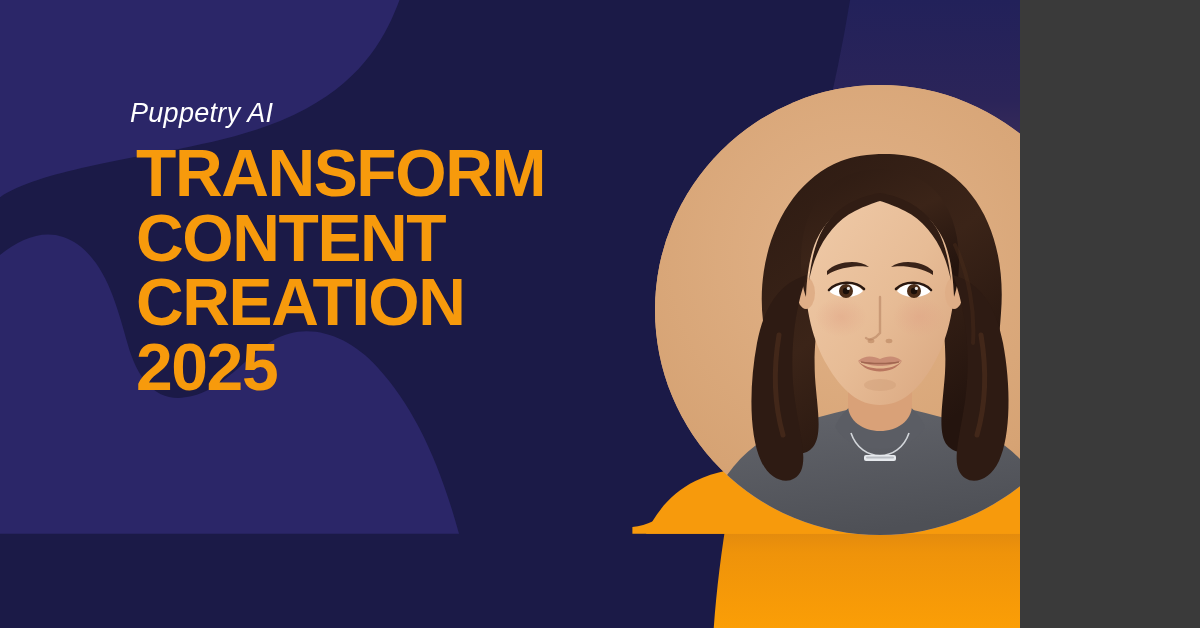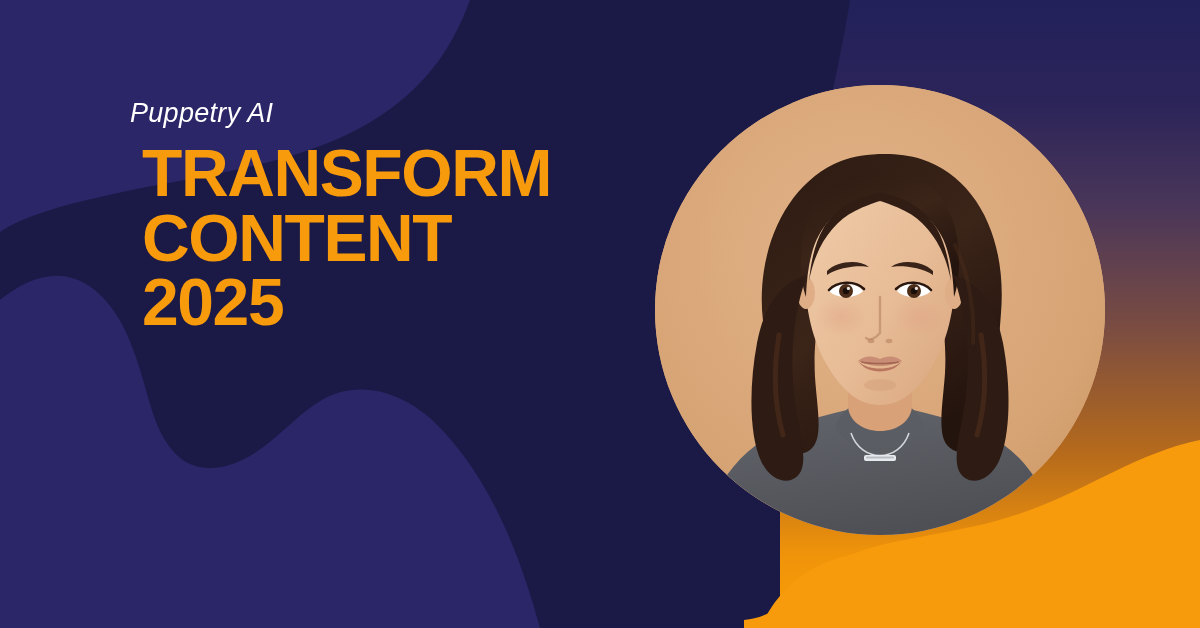--- a/index.html
+++ b/index.html
@@ -2,21 +2,21 @@
 <html><head>
 <meta charset="utf-8">
 <style>
   html, body {
     margin: 0;
     padding: 0;
     background: #3a3a3a;
   }
   #banner {
     position: relative;
-    width: 1200px;
+    width: 1020px;
     height: 628px;
     overflow: hidden;
     background: #1b1a47;
     font-family: "Liberation Sans", sans-serif;
   }
 
   
   .layer { position: absolute; inset: 0; }
 
   .grad-right {
@@ -76,21 +76,21 @@
     line-height: 1.02;
     margin: 0 0 6px 0;
     white-space: nowrap;
   }
   .headline-orange {
     font-size: 66px;
     font-weight: 700;
     color: #f79a0c;
     letter-spacing: -1.4px;
     line-height: 0.98;
-    margin: 12px;
+    margin: 6px;
   }
   .headline-orange .hl {
     display: block;
     white-space: nowrap;
   }
 </style>
 </head>
 <body>
 
 <div id="banner">
@@ -221,17 +221,18 @@
       <rect x="209" y="370" width="32" height="6" rx="2" fill="#E6E9ED"></rect>
       <rect x="211" y="371.5" width="28" height="2" rx="1" fill="#B9BDC3"></rect>
     </svg>
   </div>
 
   <div class="text-block">
     <div class="eyebrow">Puppetry AI</div>
     <div class="headline-orange">
       <span class="hl">TRANSFORM</span>
       <span class="hl">CONTENT</span>
+      <span class="hl">CREATION</span>
       <span class="hl">2025</span>
     </div>
   </div>
 
 </div>
 
 </body></html>

